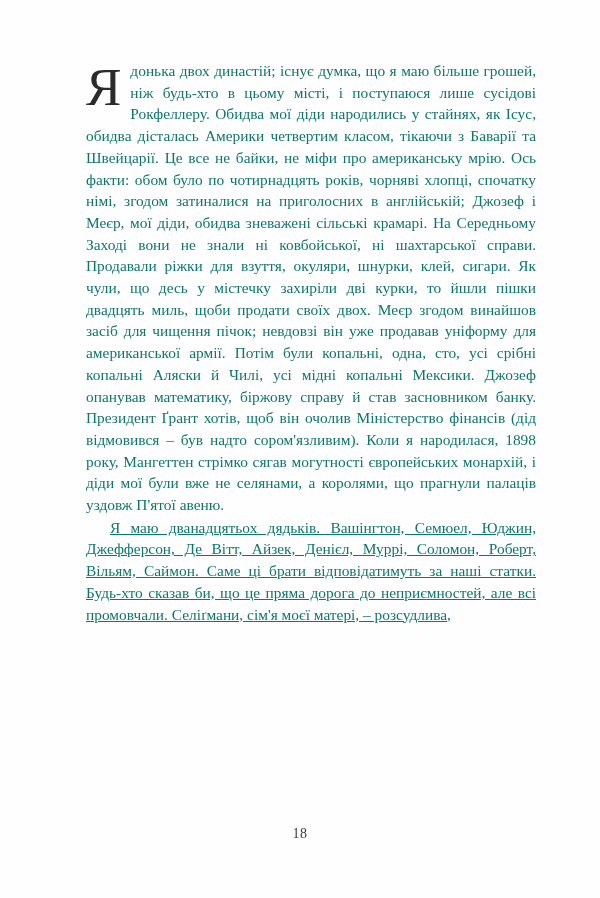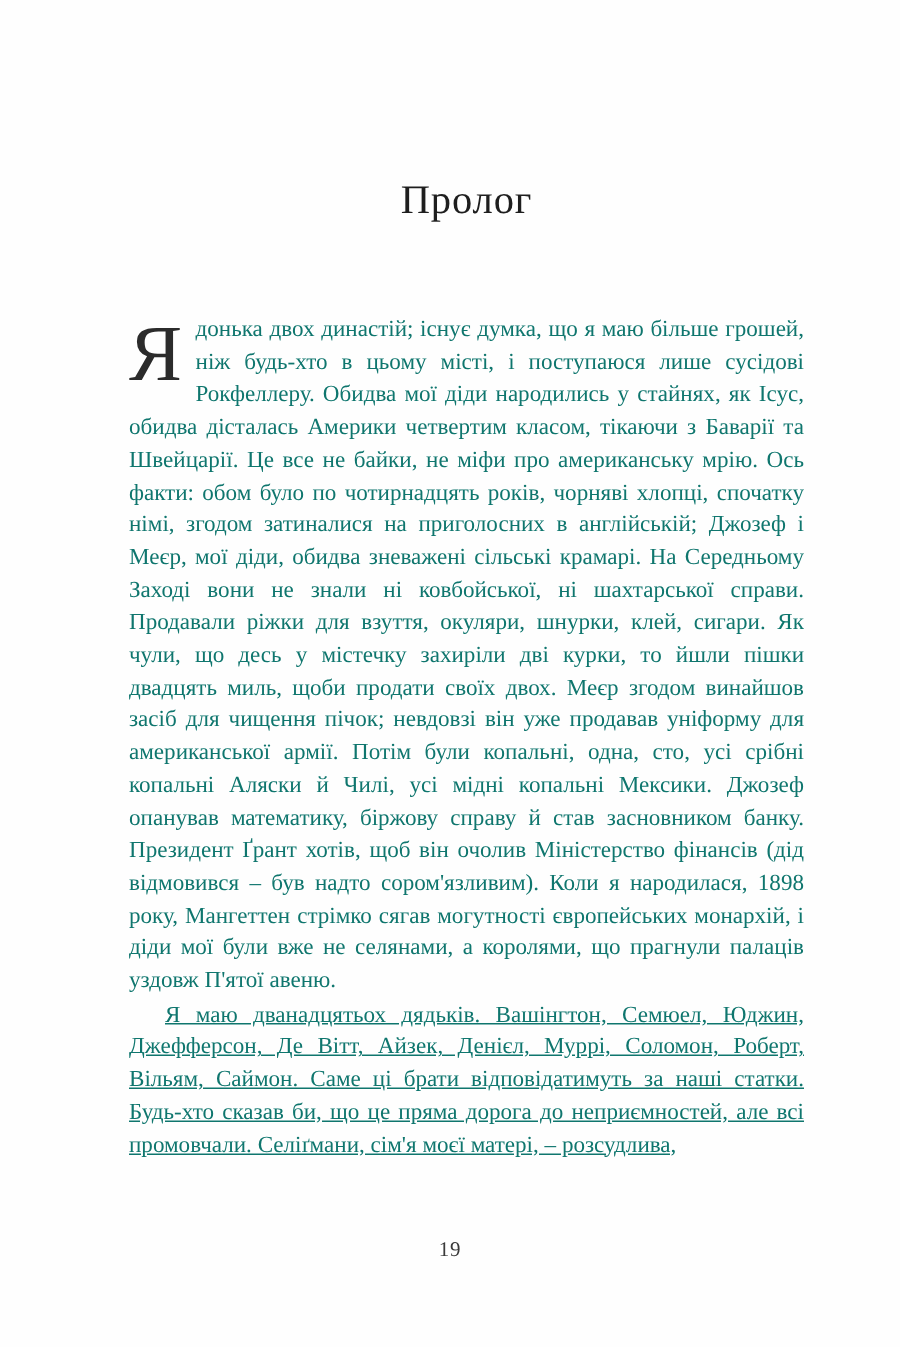--- a/index.html
+++ b/index.html
@@ -85,26 +85,25 @@
     letter-spacing: 0.5px;
   }
 </style>
 </head>
 <body>
 
 <div class="page">
 
   <div class="content">
 
-    <h1 class="chapter-title">Пролог</h1>
 
     <div class="body-block">
 
       <p class="para first">Я донька двох династій; існує думка, що я маю більше грошей, ніж будь-хто в цьому місті, і поступаюся лише сусідові Рокфеллеру. Обидва мої діди народились у стайнях, як Ісус, обидва дісталась Америки четвертим класом, тікаючи з Баварії та Швейцарії. Це все не байки, не міфи про американську мрію. Ось факти: обом було по чотирнадцять років, чорняві хлопці, спочатку німі, згодом затиналися на приголосних в англійській; Джозеф і Меєр, мої діди, обидва зневажені сільські крамарі. На Середньому Заході вони не знали ні ковбойської, ні шахтарської справи. Продавали ріжки для взуття, окуляри, шнурки, клей, сигари. Як чули, що десь у містечку захиріли дві курки, то йшли пішки двадцять миль, щоби продати своїх двох. Меєр згодом винайшов засіб для чищення пічок; невдовзі він уже продавав уніформу для американської армії. Потім були копальні, одна, сто, усі срібні копальні Аляски й Чилі, усі мідні копальні Мексики. Джозеф опанував математику, біржову справу й став засновником банку. Президент Ґрант хотів, щоб він очолив Міністерство фінансів (дід відмовився – був надто сором'язливим). Коли я народилася, 1898 року, Мангеттен стрімко сягав могутності європейських монархій, і діди мої були вже не селянами, а королями, що прагнули палаців уздовж П'ятої авеню.</p>
 
       <p class="para indented">Я маю дванадцятьох дядьків. Вашінгтон, Семюел, Юджин, Джефферсон, Де Вітт, Айзек, Денієл, Муррі, Соломон, Роберт, Вільям, Саймон. Саме ці брати відповідатимуть за наші статки. Будь-хто сказав би, що це пряма дорога до неприємностей, але всі промовчали. Селіґмани, сім'я моєї матері, – розсудлива,</p>
 
     </div>
   </div>
 
-  <div class="folio">19</div>
+  <div class="folio">18</div>
 
 </div>
 
 </body></html>

